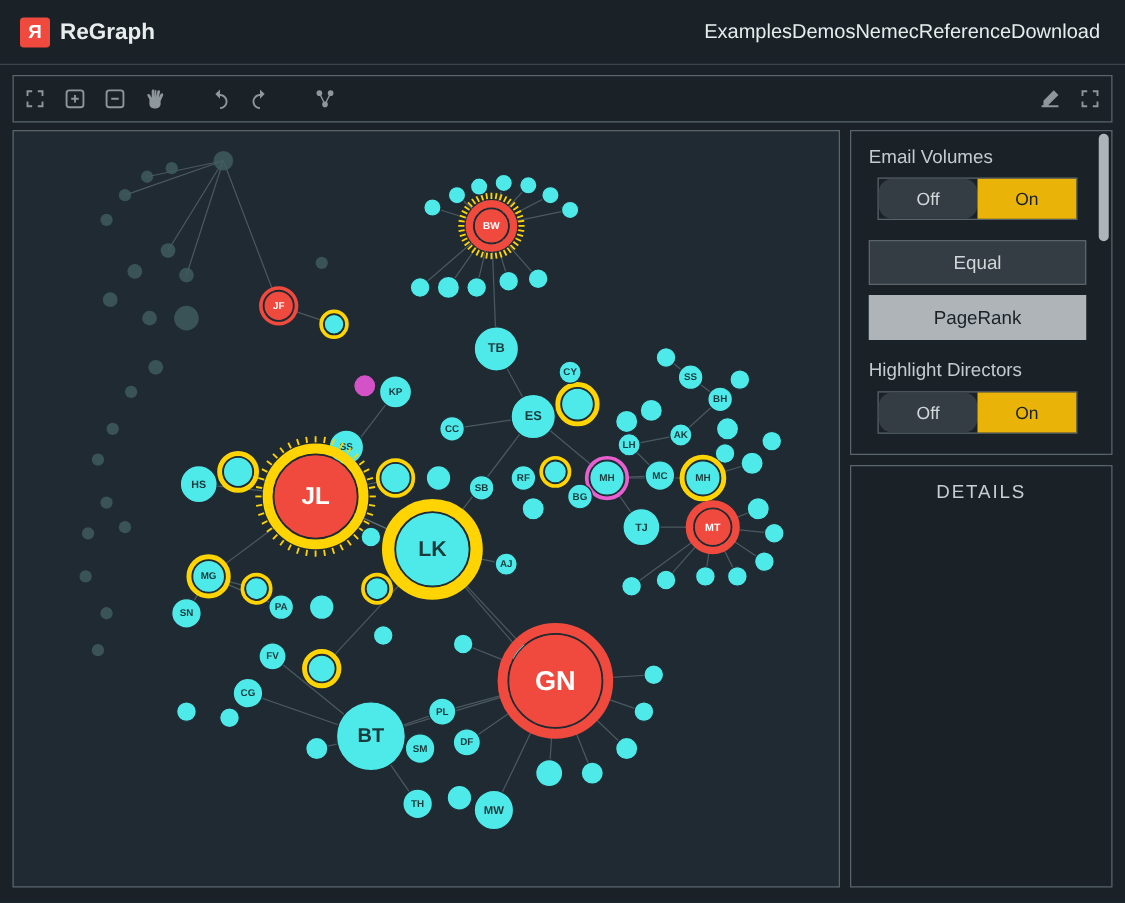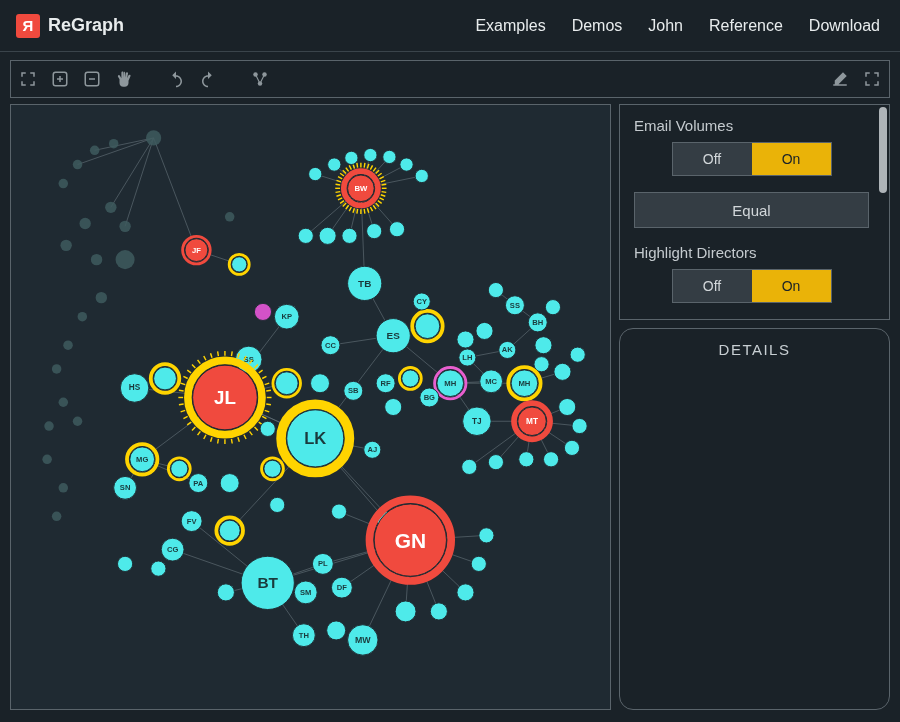--- a/index.html
+++ b/index.html
@@ -35,21 +35,20 @@
     border-radius: 3px;
     color: #fff;
     display: flex;
     align-items: center;
     justify-content: center;
     font-size: 15px;
     font-weight: 700;
   }
   .nav {
     display: flex;
-    gap: 26px;
     font-size: 16px;
   }
   .nav a {
     color: #e8eced;
     text-decoration: none;
     cursor: pointer;
   }
   .toolbar {
     display: flex;
     align-items: center;
@@ -76,33 +75,33 @@
   }
   .canvas {
     flex: 1;
     border: 1px solid #5a646b;
     background: #1f2a32;
     position: relative;
     overflow: hidden;
   }
   .canvas svg { width: 100%; height: 100%; display: block; }
   .side {
-    width: 271px;
+    width: 210px;
     display: flex;
     flex-direction: column;
     gap: 8px;
     position: relative;
   }
   .panel {
     border: 1px solid #5a646b;
     padding: 12px 14px;
     position: relative;
   }
   .panel.controls { flex: 0 0 auto; padding-right: 20px; }
-  .panel.details { flex: 1; border-radius: 14px; }
+  .panel.details { flex: 1; }
   .scrollbar {
     position: absolute;
     right: 2px; top: 2px; bottom: 2px;
     width: 8px;
     background: transparent;
   }
   .scrollbar-thumb {
     position: absolute;
     right: 0; top: 0;
     width: 8px; height: 86px;
@@ -121,21 +120,21 @@
     border: 1px solid #5a646b;
   }
   .seg button {
     flex: 1;
     height: 32px;
     border: none;
     color: #d2d7da;
     font-size: 14px;
     cursor: pointer;
   }
-  .seg button.dark { background: #343d44; }
+  .seg button.dark { background: #343d44; border-radius: 11px; }
   .seg button.light { background: #eab308; color: #1a2228; }
   .stack { display: flex; flex-direction: column; gap: 8px; margin-bottom: 16px; }
   .stack button {
     height: 36px;
     border: 1px solid #5a646b;
     background: #343d44;
     color: #d2d7da;
     font-size: 15px;
     cursor: pointer;
   }
@@ -160,21 +159,21 @@
 <body>
 
 <div class="topbar">
   <div class="brand">
     <div class="brand-icon">Я</div>
     <span>ReGraph</span>
   </div>
   <div class="nav">
     <a>Examples</a>
     <a>Demos</a>
-    <a>John</a>
+    <a>Nemec</a>
     <a>Reference</a>
     <a>Download</a>
   </div>
 </div>
 
 <div class="toolbar">
   <div class="tool-group">
     <div class="tool-btn">
         <svg viewBox="0 0 24 24" fill="currentColor">
           <path d="M3 3h6v2H5v4H3V3m12 0h6v6h-2V5h-4V3M3 15h2v4h4v2H3v-6m16 0h2v6h-6v-2h4v-4"></path>
@@ -573,20 +572,21 @@
   </div>
   <div class="side">
     <div class="panel controls">
       <div class="ctl-label">Email Volumes</div>
       <div class="seg">
         <button class="dark">Off</button>
         <button class="light">On</button>
       </div>
       <div class="stack">
         <button>Equal</button>
+        <button class="active">PageRank</button>
       </div>
       <div class="ctl-label">Highlight Directors</div>
       <div class="seg" style="margin-bottom:4px">
         <button class="dark">Off</button>
         <button class="light">On</button>
       </div>
       <div class="scrollbar">
           <div class="scrollbar-thumb"></div>
         </div>
     </div>

